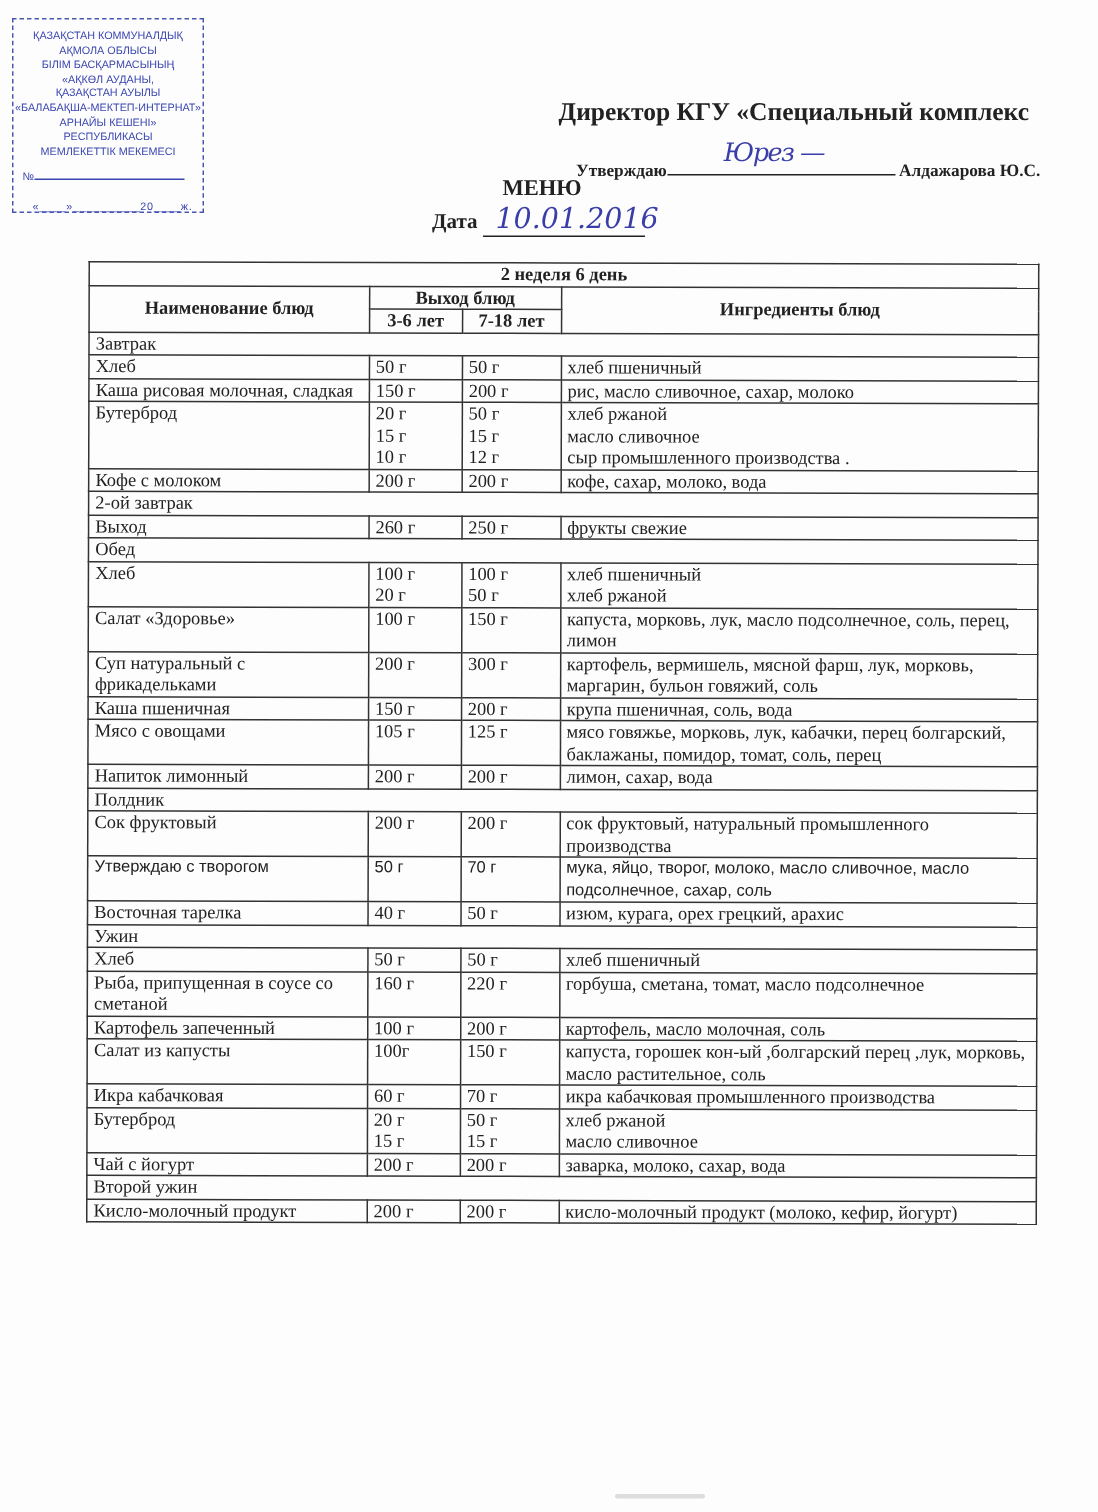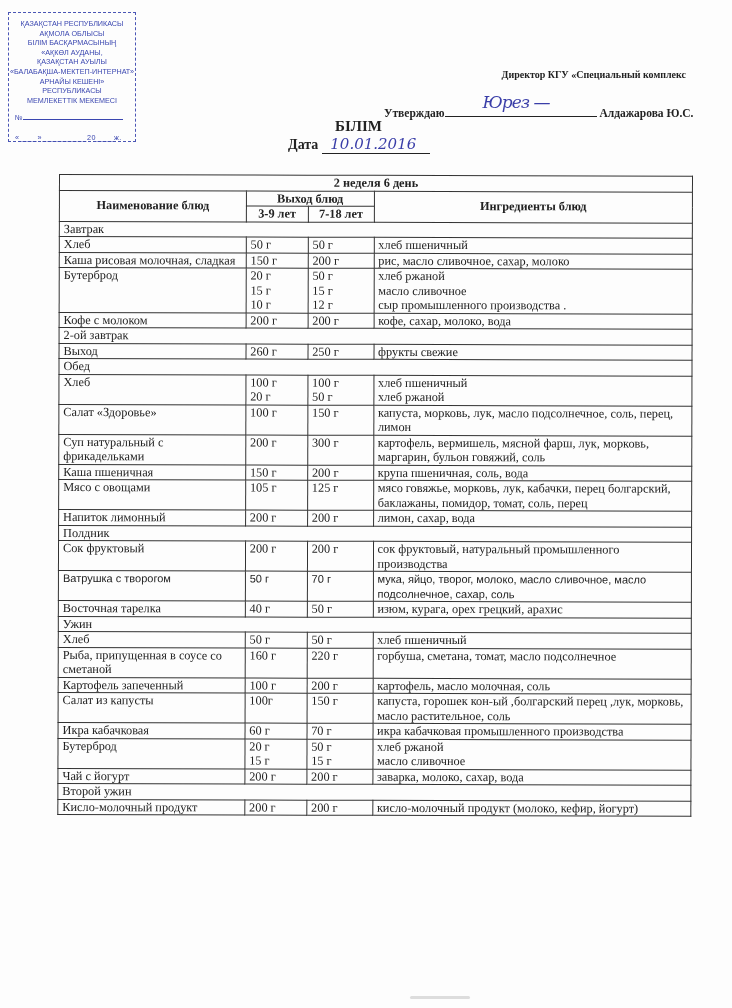--- a/index.html
+++ b/index.html
@@ -9,44 +9,44 @@
   }
   .stamp {
     position: absolute; left: 8px; top: 12px; width: 128px; height: 130px;
     border: 1px dashed #4b56b5; color: #3a46b0;
     font-family: "Liberation Sans", sans-serif; font-size: 7.2px; line-height: 9.6px;
     text-align: center; box-sizing: border-box; padding-top: 6px;
   }
   .stamp .ln { display: block; white-space: nowrap; }
   .stamp .num { text-align: left; padding-left: 6px; margin-top: 8px; }
   .stamp .num span.line { display: inline-block; width: 100px; border-bottom: 1px solid #3a46b0; }
-  .stamp .dt { text-align: left; padding-left: 6px; margin-top: 10px; letter-spacing: 0.5px; }
+  .stamp .dt { text-align: center; padding-left: 6px; margin-top: 10px; letter-spacing: 0.5px; }
 
   .approve {
     position: absolute; right: 46px; top: 68px; text-align: right;
-    font-weight: bold; font-size: 10px; line-height: 13px;
+    font-weight: bold; font-size: 17px; line-height: 13px;
   }
   .approve-line {
     position: absolute; left: 384px; top: 104px; font-weight: bold; font-size: 11.5px;
     white-space: nowrap;
   }
   .approve-line .sig {
     display: inline-block; width: 152px; border-bottom: 1px solid #222; position: relative; height: 12px;
     vertical-align: baseline;
     text-align: right;
   }
   .approve-line .sig i {
     position: absolute; left: 38px; top: -12px; font-family: "DejaVu Serif", serif; font-style: italic;
     font-weight: normal; color: #3a3ea8; font-size: 17px; letter-spacing: -1px;
   }
   .title { position: absolute; left: 335px; top: 118px; font-weight: bold; font-size: 15px; }
   .date-row { position: absolute; left: 288px; top: 135px; font-weight: bold; font-size: 14px; white-space: nowrap; }
   .date-row .val {
     display: inline-block; width: 108px; border-bottom: 1px solid #222; margin-left: 4px;
-    font-family: "DejaVu Serif", serif; font-style: italic; font-weight: normal; color: #3a3ea8; font-size: 15px;
+    font-family: "DejaVu Serif", serif; font-style: italic; font-weight: normal; color: #3a3ea8; font-size: 19px;
     padding-left: 8px; box-sizing: border-box;
   }
 
   table.menu {
     position: absolute; left: 59px; top: 174px; width: 634px; border-collapse: collapse;
     font-size: 12.3px; line-height: 14.5px; transform: rotate(0.15deg); transform-origin: left top;
   }
   table.menu td, table.menu th {
     border: 1px solid #333; padding: 0 4px; vertical-align: top; text-align: left; font-weight: normal;
   }
@@ -54,42 +54,42 @@
   col.c1 { width: 187px; } col.c2 { width: 62px; } col.c3 { width: 66px; } col.c4 { width: 319px; }
   .sec td { text-align: center; font-weight: bold; }
   .calibri { font-family: "Liberation Sans", sans-serif; font-size: 11px; }
   .ml span { display: block; }
   .scribble { position: absolute; left: 410px; top: 996px; width: 60px; height: 3px; background: #ddd; border-radius: 2px; }
 </style>
 </head>
 <body>
 
 <div class="stamp">
-  <span class="ln">ҚАЗАҚСТАН РЕСПУБЛИКАСЫ</span>
+  <span class="ln">ҚАЗАҚСТАН КОММУНАЛДЫҚ</span>
   <span class="ln">АҚМОЛА ОБЛЫСЫ</span>
   <span class="ln">БІЛІМ БАСҚАРМАСЫНЫҢ</span>
   <span class="ln">«АҚКӨЛ АУДАНЫ,</span>
   <span class="ln">ҚАЗАҚСТАН АУЫЛЫ</span>
   <span class="ln">«БАЛАБАҚША-МЕКТЕП-ИНТЕРНАТ»</span>
   <span class="ln">АРНАЙЫ КЕШЕНІ»</span>
   <span class="ln">РЕСПУБЛИКАСЫ</span>
   <span class="ln">МЕМЛЕКЕТТІК МЕКЕМЕСІ</span>
   <div class="num"><span>№</span><span class="line"></span></div>
   <div class="dt">«____»__________20____ж.</div>
 </div>
 
 <div class="approve">
   <div>Директор КГУ «Специальный комплекс</div>
 </div>
 <div class="approve-line">
   <span>Утверждаю</span><span class="sig"><i>Юрез —</i></span>
   <span>Алдажарова Ю.С.</span>
 </div>
 
-<div class="title">БІЛІМ</div>
+<div class="title">МЕНЮ</div>
 <div class="date-row">
   <span>Дата</span><span class="val">10.01.2016</span>
 </div>
 
 <table class="menu">
   <colgroup>
       <col class="c1">
       <col class="c2">
       <col class="c3">
       <col class="c4">
@@ -97,21 +97,21 @@
   <thead>
     <tr>
         <th colspan="4">2 неделя  6 день</th>
       </tr>
     <tr>
       <th rowspan="2">Наименование блюд</th>
       <th colspan="2">Выход блюд</th>
       <th rowspan="2">Ингредиенты блюд</th>
     </tr>
     <tr>
-      <th>3-9 лет</th>
+      <th>3-6 лет</th>
       <th>7-18 лет</th>
     </tr>
   </thead>
   <tbody id="menu-body">
       <tr class="sec">
         <td colspan="4">Завтрак</td>
       </tr>
       <tr>
         <td>Хлеб</td>
         <td class="ml">
@@ -268,21 +268,21 @@
           <span>200 г</span>
         </td>
         <td class="ml">
           <span>200 г</span>
         </td>
         <td class="ml">
           <span>сок фруктовый, натуральный промышленного производства</span>
         </td>
       </tr>
       <tr>
-        <td class="calibri">Ватрушка с творогом</td>
+        <td class="calibri">Утверждаю с творогом</td>
         <td class="ml calibri">
           <span>50 г</span>
         </td>
         <td class="ml calibri">
           <span>70 г</span>
         </td>
         <td class="ml calibri">
           <span>мука, яйцо, творог, молоко, масло сливочное, масло подсолнечное, сахар, соль</span>
         </td>
       </tr>

